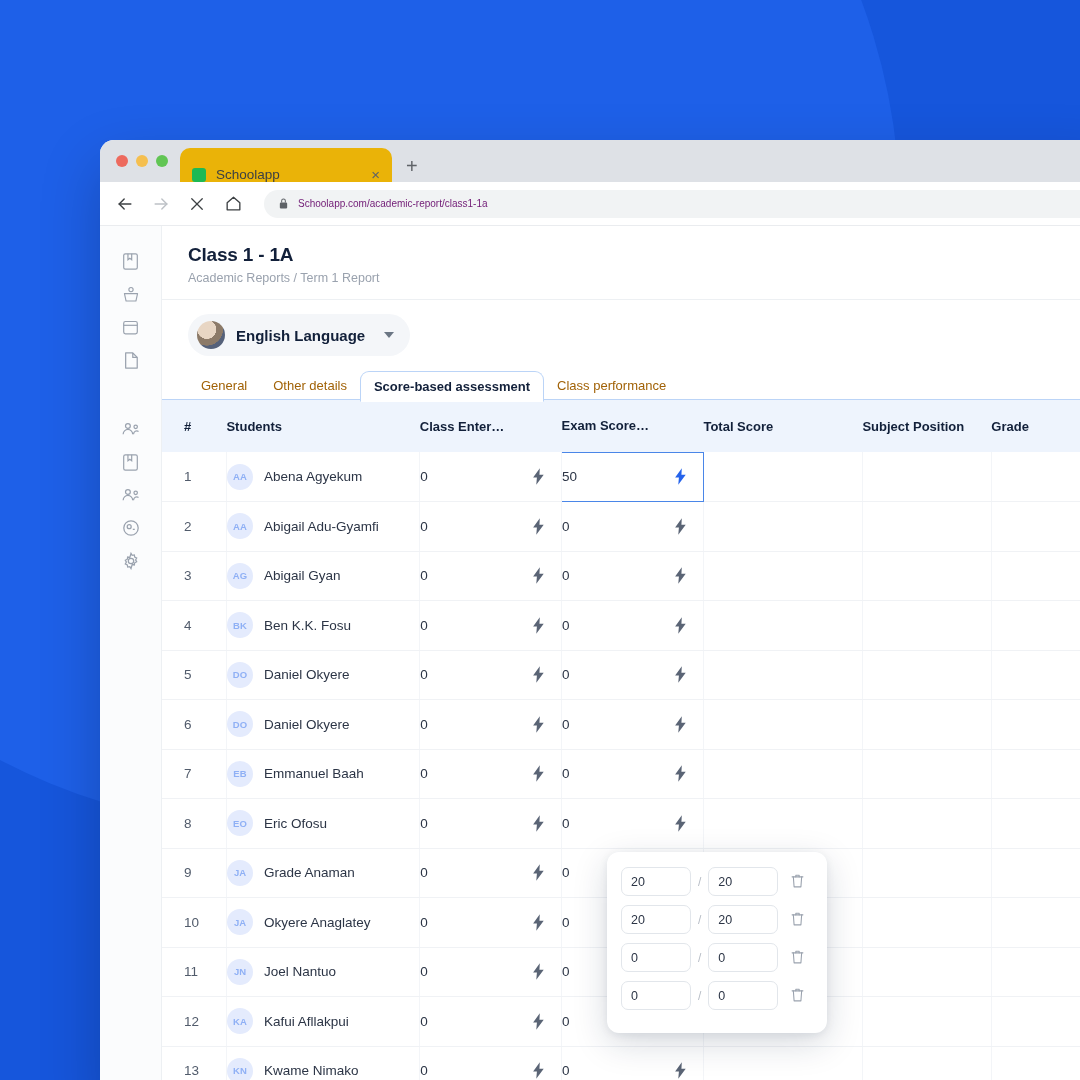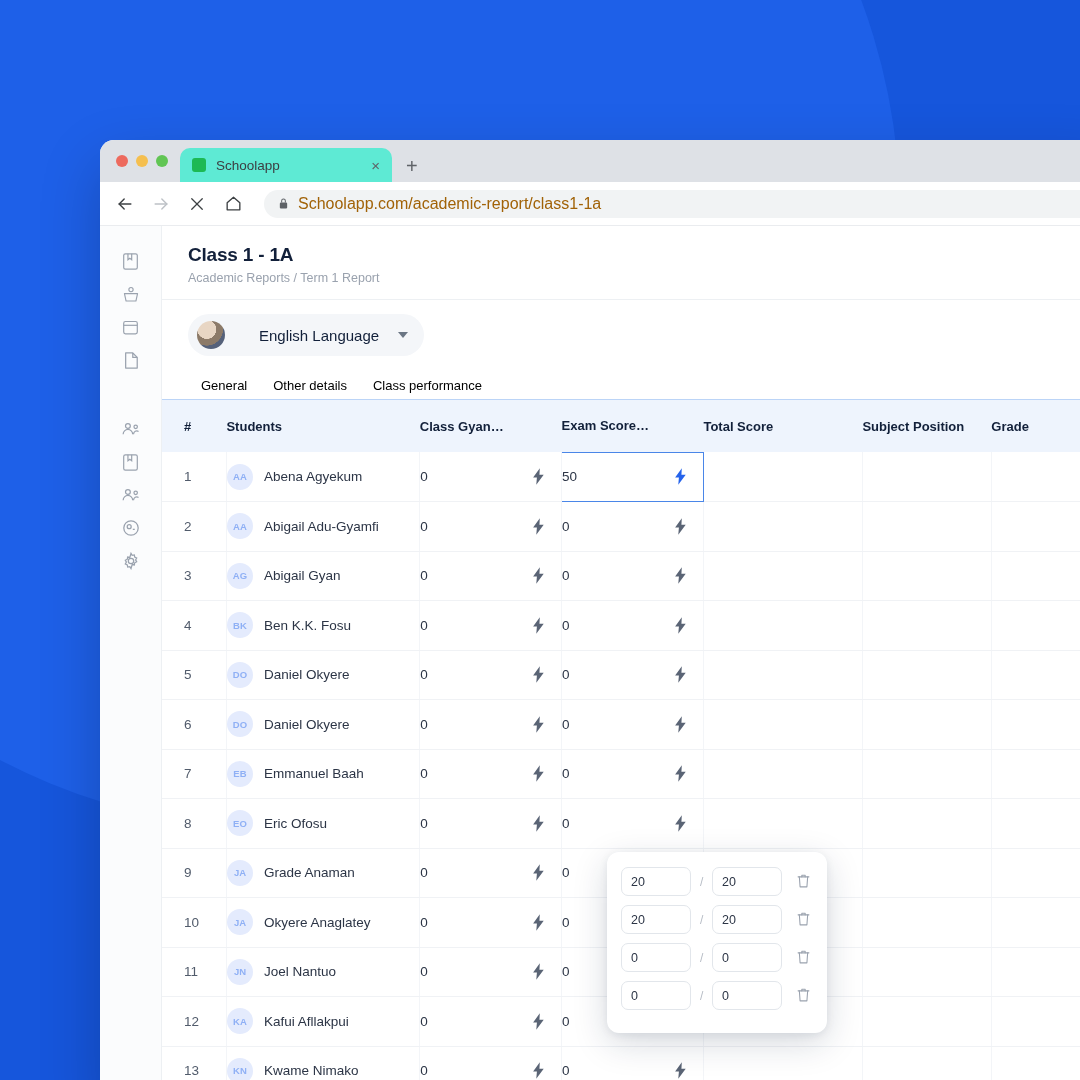--- a/index.html
+++ b/index.html
@@ -41,22 +41,22 @@
     padding-left: 12px;
     position: relative;
   }
   .traffic { display: flex; gap: 8px; align-items: center; height: 42px; padding: 0 12px 0 4px; }
   .dot { width: 12px; height: 12px; border-radius: 50%; }
   .dot.red { background: #ED6A5E; }
   .dot.yellow { background: #F5BF4F; }
   .dot.green { background: #61C554; }
 
   .btab {
-    display: flex; align-items: center; gap: 10px;
-    background: #5eead4;
+    display: flex; align-items: flex-end; gap: 10px;
+    background: #eab308;
     height: 34px;
     width: 212px;
     border-top-left-radius: 10px;
     border-top-right-radius: 10px;
     padding: 0 12px;
     position: relative;
   }
   .btab-favicon { width: 14px; height: 14px; border-radius: 3px; background: #1DB954; flex: none; }
   .btab-title { font-size: 13.5px; color: #3C4043; white-space: nowrap; overflow: hidden; text-overflow: ellipsis; flex: 1; }
   .btab-close { font-size: 15px; color: #5F6368; line-height: 1; cursor: pointer; }
@@ -74,21 +74,21 @@
   .tb-icon.dim { color: #BDC1C6; }
   .omnibox {
     flex: 1; height: 28px;
     background: #F1F3F4;
     border-radius: 14px;
     display: flex; align-items: center;
     gap: 9px; padding: 0 14px;
     margin-left: 6px;
     cursor: text;
   }
-  .omnibox .url { font-size: 16px; color: #a16207; white-space: nowrap; }
+  .omnibox .url { font-size: 10px; color: #701a75; white-space: nowrap; }
 
   
   .app { display: flex; height: calc(960px - 42px - 44px); background: #ffffff; }
 
   .sidebar {
     width: 62px; flex: none;
     background: #FBFCFD;
     border-right: 1px solid #EDF0F3;
     padding-top: 24px;
     display: flex; flex-direction: column; align-items: center;
@@ -114,31 +114,31 @@
     background: #F4F6F9;
     border-radius: 22px;
     padding: 7px 16px 7px 9px;
     cursor: pointer;
   }
   .subject-avatar {
     width: 28px; height: 28px; border-radius: 50%;
     background: radial-gradient(circle at 35% 30%, #E8D6C4 0 35%, #8C7A68 36% 60%, #55617A 61% 100%);
     flex: none;
   }
-  .subject-name { font-size: 15px; font-weight: 400; color: #12203A; margin-left: 23px; }
+  .subject-name { font-size: 15px; font-weight: 700; color: #12203A; }
   .caret { width: 0; height: 0; border-left: 5px solid transparent; border-right: 5px solid transparent; border-top: 6px solid #6B7684; margin-left: 8px; }
 
   
   .tabs { display: flex; align-items: flex-end; padding-left: 26px; position: relative; height: 34px; }
   .tabs::after {
     content: ""; position: absolute; left: 0; right: 0; bottom: 0;
     height: 1.5px; background: #BBD4F7;
   }
   .tab {
-    font-size: 13px; color: #000000;
+    font-size: 13px; color: #a16207;
     padding: 7px 13px;
     cursor: pointer;
     white-space: nowrap;
     position: relative; z-index: 2;
   }
   .tab.active {
     color: #12203A; font-weight: 600;
     background: #ffffff;
     border: 1.5px solid #BBD4F7;
     border-bottom: 1.5px solid #ffffff;
@@ -197,21 +197,21 @@
     position: absolute;
     left: 445px; top: 452px;
     width: 220px;
     background: #ffffff;
     border-radius: 12px;
     box-shadow: 0 10px 34px rgba(17,34,68,.17), 0 2px 8px rgba(17,34,68,.08);
     padding: 15px 14px 14px 14px;
     z-index: 40;
   }
   .pop-note { font-size: 11.8px; line-height: 1.52; color: #6B7280; margin-bottom: 14px; }
-  .pop-row { display: flex; align-items: center; gap: 7px; margin-bottom: 9px; justify-content: space-between; }
+  .pop-row { display: flex; align-items: center; gap: 7px; margin-bottom: 9px; }
   .pop-input {
     width: 70px; height: 29px;
     border: 1px solid #E2E6EB; border-radius: 7px;
     font-size: 12.5px; color: #2C3546;
     padding: 0 9px;
     font-family: "Liberation Sans", sans-serif;
     background: #fff;
   }
   .pop-slash { color: #B7BDC6; font-size: 12px; }
   .trash { width: 17px; height: 17px; color: #9AA2AE; margin-left: 5px; cursor: pointer; display: flex; }
@@ -348,30 +348,31 @@
         <div class="subject-pill">
           <div class="subject-avatar"></div>
           <div class="subject-name">English Language</div>
           <div class="caret"></div>
         </div>
       </div>
 
       <div class="tabs" id="tabbar">
           <div class="tab">General</div>
           <div class="tab">Other details</div>
+          <div class="tab active">Score-based assessment</div>
           <div class="tab">Class performance</div>
         </div>
 
       <div class="table-wrap">
         <table>
           <thead>
             <tr>
               <th class="c-num">#</th>
               <th class="c-stu">Students</th>
-              <th class="c-cls">Class Gyan…</th>
+              <th class="c-cls">Class Enter…</th>
               <th class="c-exm">Exam Score…</th>
               <th class="c-tot">Total Score</th>
               <th class="c-pos">Subject Position</th>
               <th class="c-grd">Grade</th>
             </tr>
           </thead>
           <tbody id="tbody">
               <tr>
                 <td class="c-num">1</td>
                 <td class="c-stu">

